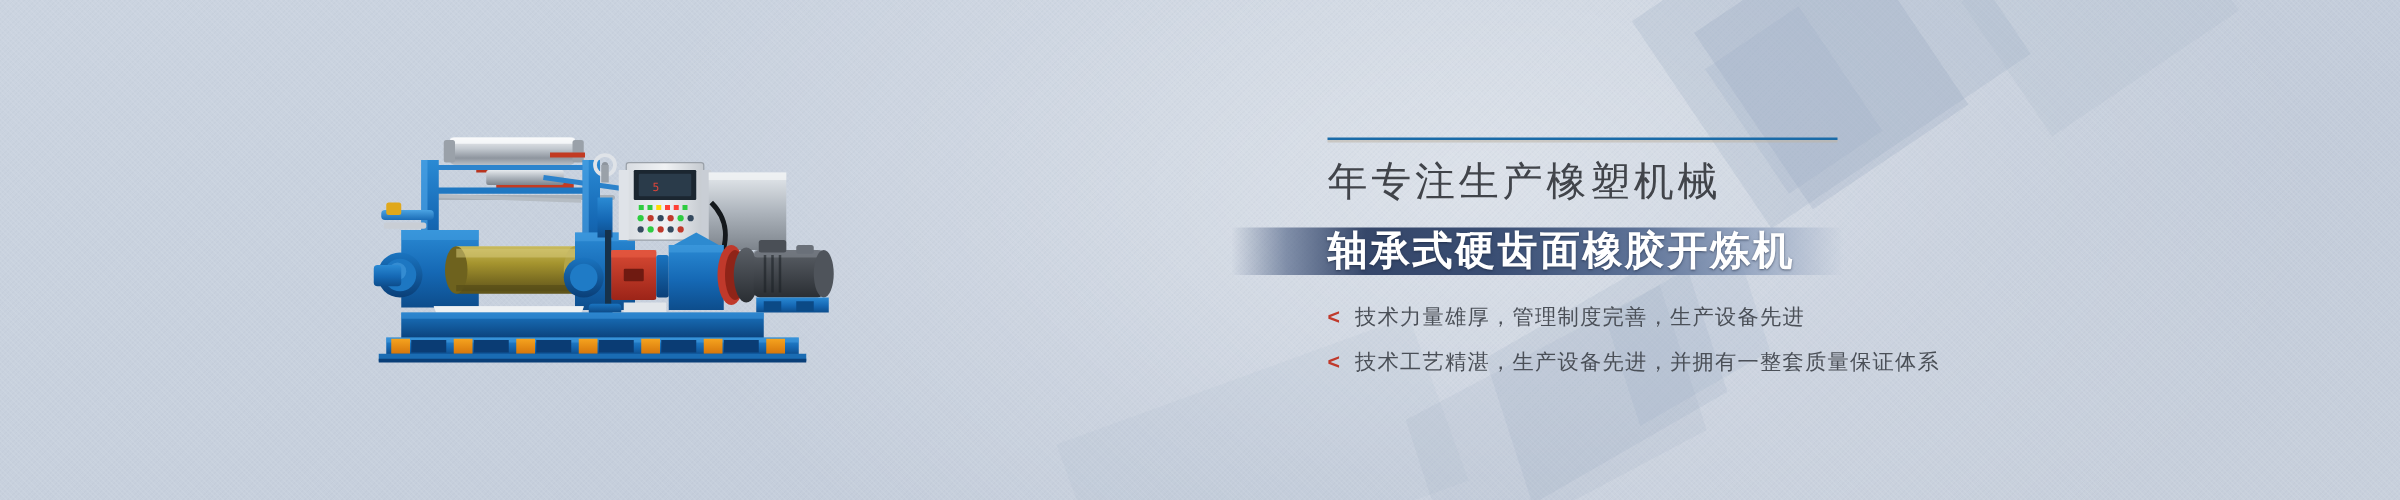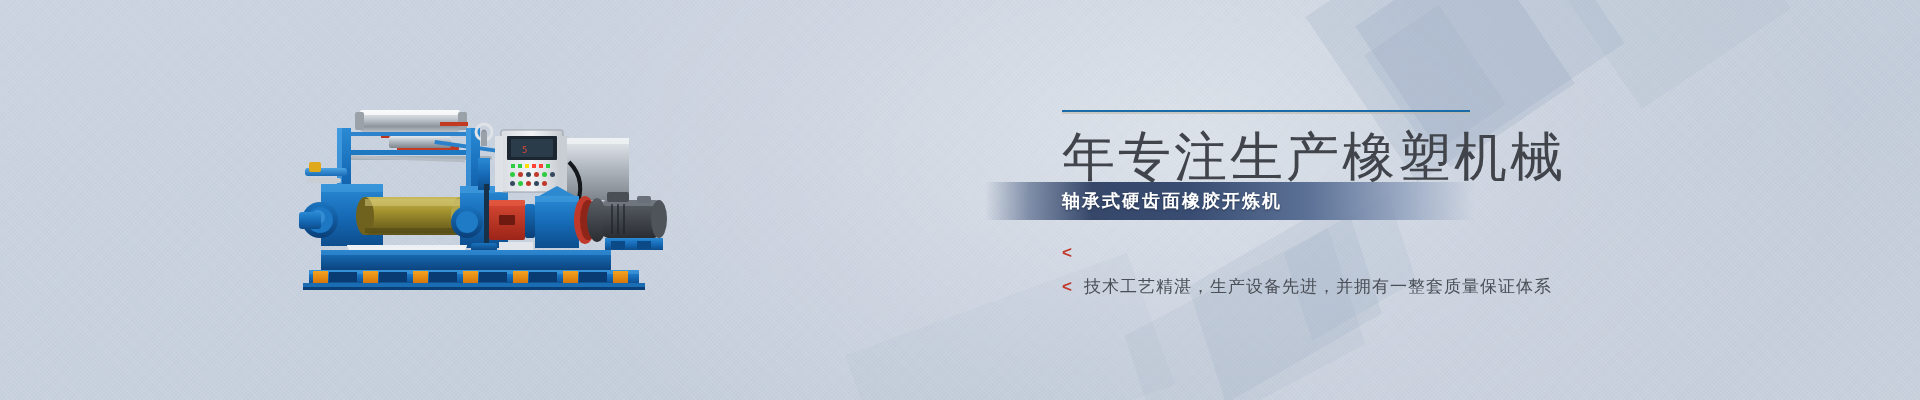--- a/index.html
+++ b/index.html
@@ -105,21 +105,21 @@
   }
   .rule {
     width: 408px;
     height: 2px;
     background: #1a6ba8;
     box-shadow: 0 2px 0 rgba(190,180,165,.55);
     margin-bottom: 16px;
   }
   .headline {
     font-family: "Liberation Serif", "DejaVu Serif", serif;
-    font-size: 53px;
+    font-size: 32px;
     line-height: 1.12;
     color: #41444a;
     letter-spacing: 3px;
     white-space: nowrap;
     margin: 0 0 8px 0;
     font-weight: 400;
   }
 
   .subbar {
     position: absolute;
@@ -133,21 +133,21 @@
       rgba(45,63,99,0.95) 22%,
       rgba(57,77,114,1) 42%,
       rgba(92,113,150,1) 66%,
       rgba(140,158,188,0.75) 86%,
       rgba(176,190,212,0.0) 100%);
     display: flex;
     align-items: center;
   }
   .subbar-text {
     margin-left: 77px;
-    font-size: 18px;
+    font-size: 32px;
     font-weight: bold;
     color: #ffffff;
     letter-spacing: 2px;
     white-space: nowrap;
     text-shadow: 0 1px 2px rgba(20,32,55,.6);
     text-align: center;
   }
 
   .bullets {
     position: absolute;
@@ -398,20 +398,21 @@
     <h1 class="headline">年专注生产橡塑机械</h1>
   </div>
 
   <div class="subbar">
     <span class="subbar-text">轴承式硬齿面橡胶开炼机</span>
   </div>
 
   <div class="bullets">
     <div class="bullet">
       <span class="chev">&lt;</span>
+      <span class="bullet-text">技术力量雄厚，管理制度完善，生产设备先进</span>
     </div>
     <div class="bullet">
       <span class="chev">&lt;</span>
       <span class="bullet-text">技术工艺精湛，生产设备先进，并拥有一整套质量保证体系</span>
     </div>
   </div>
 
 </div>
 
 </body></html>

